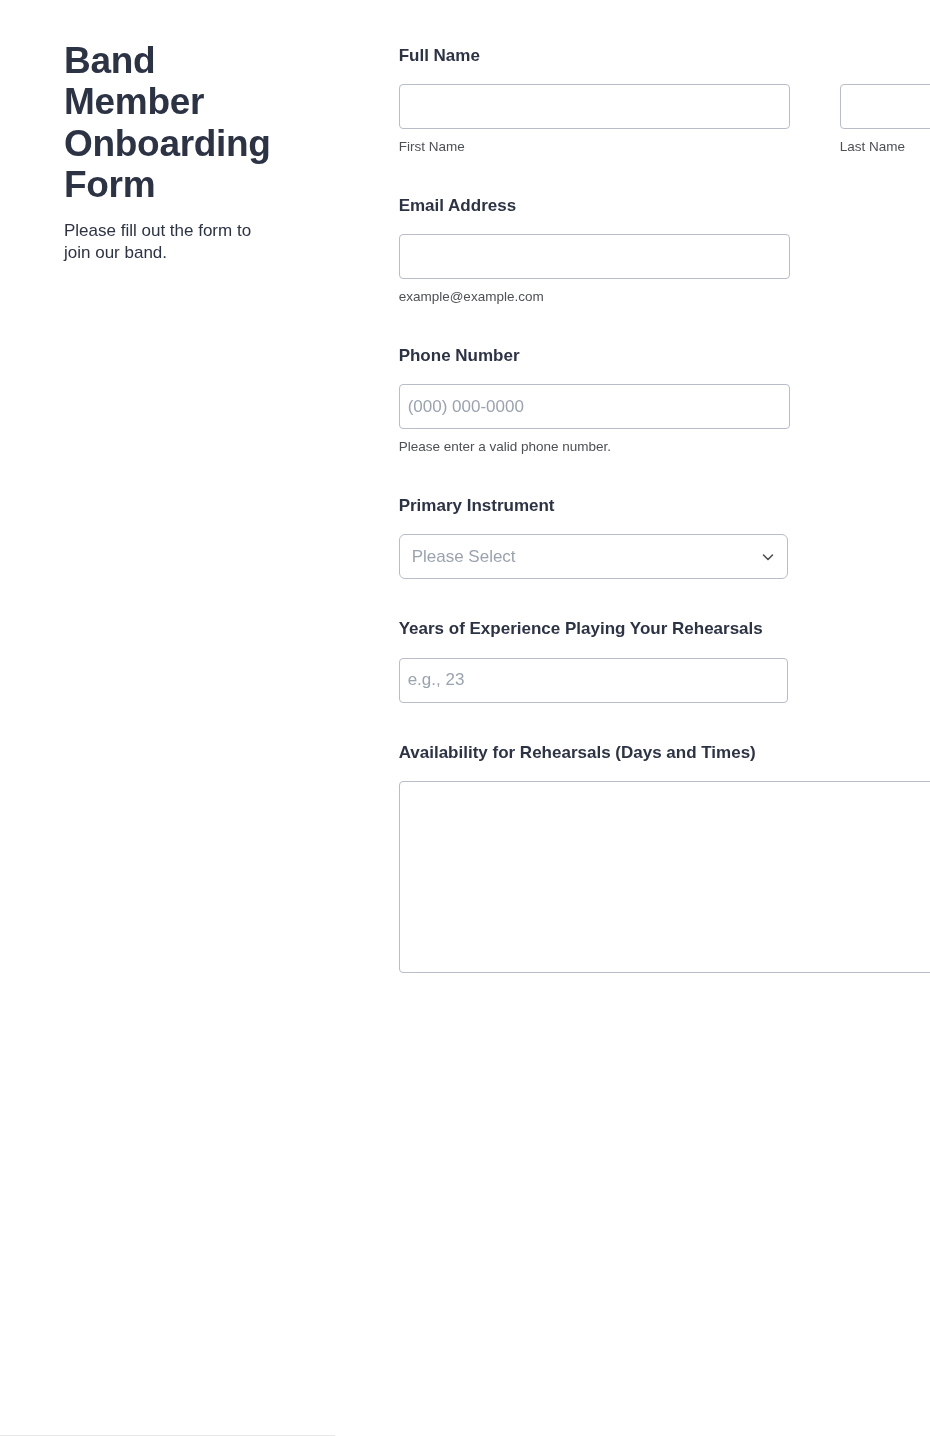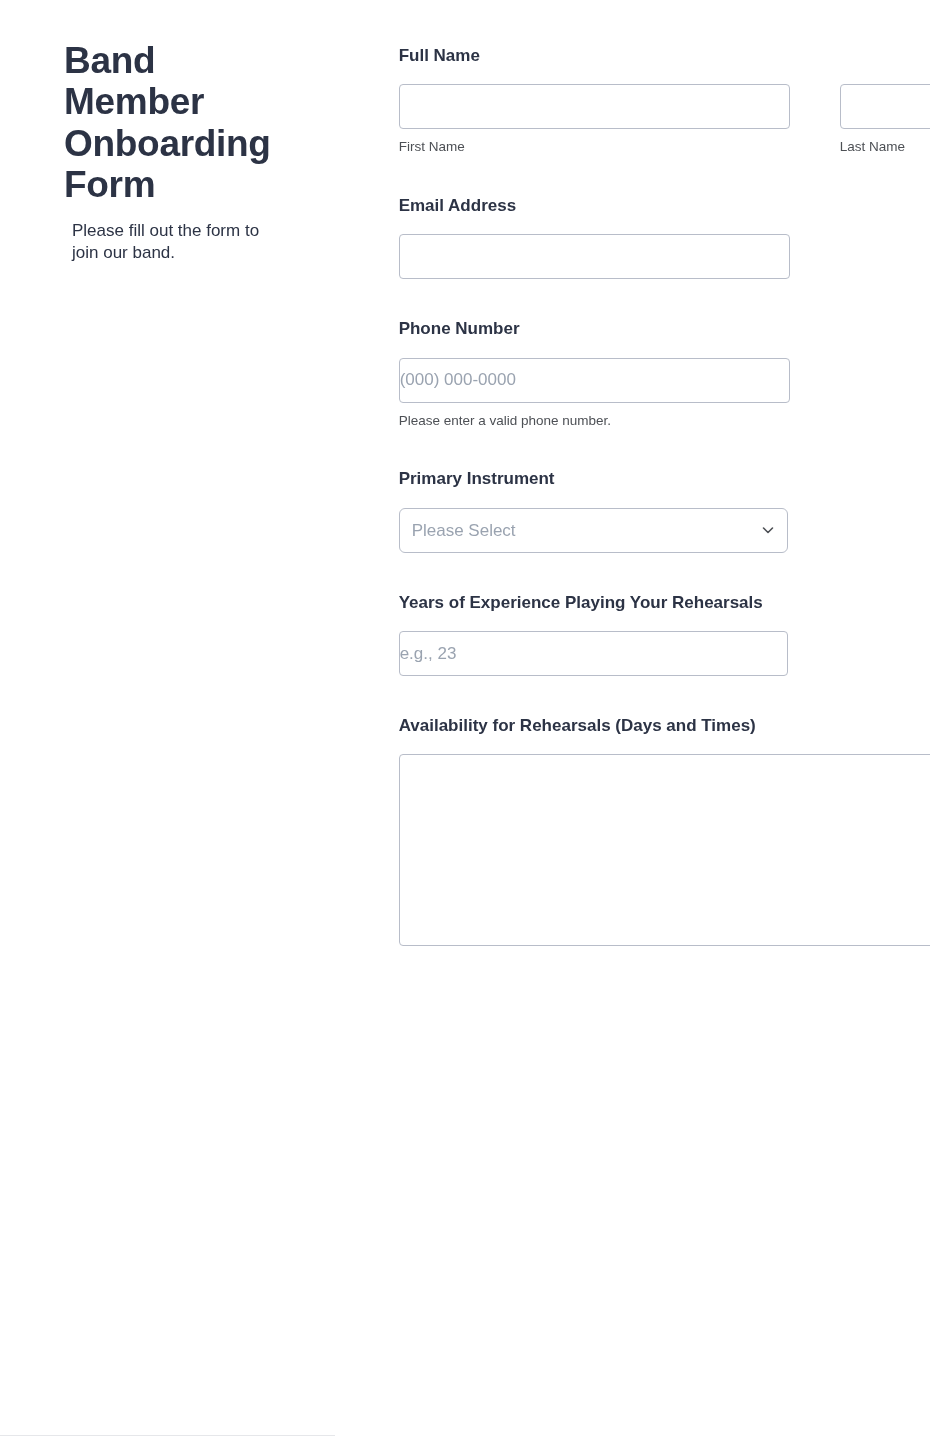--- a/index.html
+++ b/index.html
@@ -34,21 +34,21 @@
     line-height: 1.12;
     font-weight: bold;
     color: #2c3345;
     margin: 0 0 14px 0;
     letter-spacing: -0.3px;
   }
   .form-subtitle {
     font-size: 17px;
     line-height: 1.3;
     color: #2c3345;
-    margin: 8px;
+    margin: 0;
     font-weight: normal;
   }
 
   
   .form-body {
     padding: 46px 64px 0 64px;
     box-sizing: border-box;
     flex: 1 1 auto;
   }
   .field-block {
@@ -85,21 +85,21 @@
     border: 1px solid #b8bdc9;
     border-radius: 4px;
     background: #ffffff;
     font-family: "Liberation Sans", sans-serif;
     font-size: 17px;
     color: #2c3345;
     outline: none;
   }
   input.text-input {
     height: 45px;
-    padding: 0 0;
+    padding: 0 8px;
   }
   input.text-input::placeholder {
     color: #9aa3b0;
   }
 
   .input-narrow {
     width: 389px;
     border-radius: 13px;
   }
 
@@ -186,20 +186,21 @@
           <input class="text-input" type="text" placeholder="" style="">
           <div class="sub-label">Last Name</div>
         </div>
       </div>
     </div>
 
     <div class="field-block">
       <span class="field-label">Email Address</span>
       <div class="input-col">
         <input class="text-input" type="text" placeholder="" style="">
+        <div class="sub-label">example@example.com</div>
       </div>
     </div>
 
     <div class="field-block">
       <span class="field-label">Phone Number</span>
       <div class="input-col">
         <input class="text-input" type="text" placeholder="(000) 000-0000" style="">
         <div class="sub-label">Please enter a valid phone number.</div>
       </div>
     </div>

